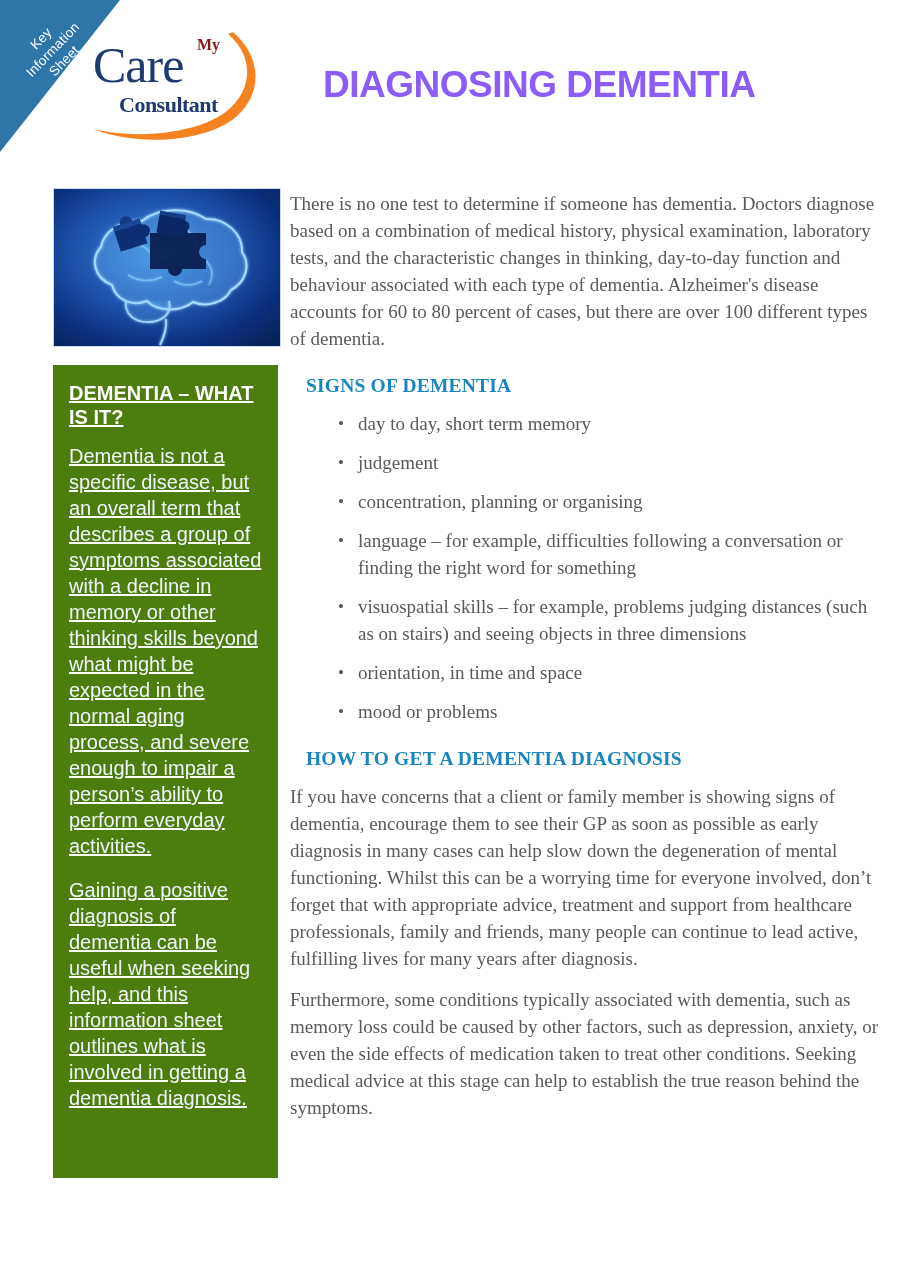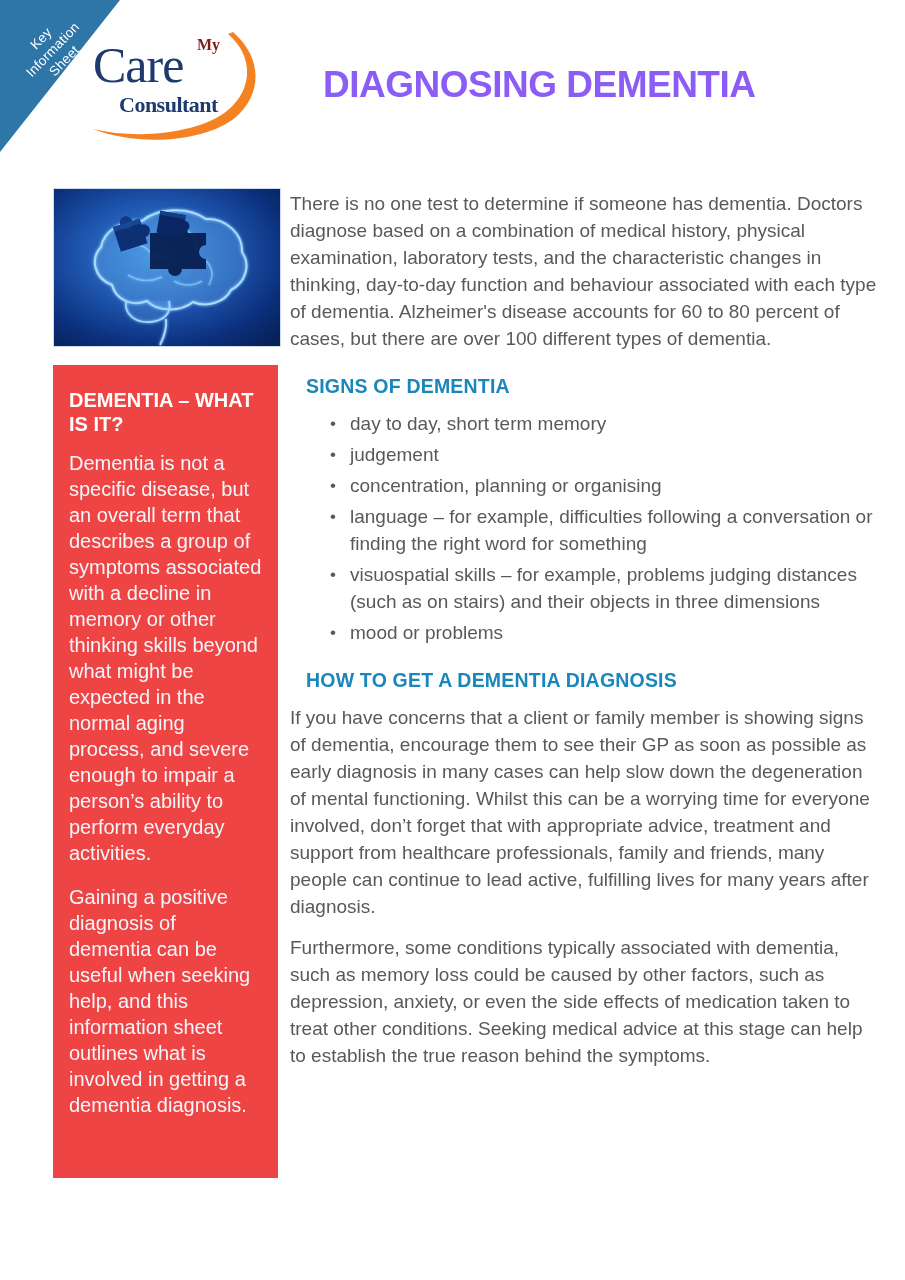--- a/index.html
+++ b/index.html
@@ -42,44 +42,44 @@
     position:absolute;left:323px;top:64px;margin:0;
     font-size:37px;font-weight:700;color:#8b5cf6;letter-spacing:-0.5px;
   }
   
   .brain-figure{
     position:absolute;left:53px;top:188px;width:228px;height:159px;
     border:1px solid #cfdcec;box-sizing:border-box;overflow:hidden;
   }
   .info-box{
     position:absolute;left:53px;top:365px;width:225px;height:813px;
-    background:#ef4444;box-sizing:border-box;
-    padding:23px 16px 0 16px;color:#ffffff;
+    background:#4d7c0f;box-sizing:border-box;
+    padding:16px 16px 0 16px;color:#ffffff;text-decoration:underline;
   }
   .info-box h2{
     margin:0 0 14px 0;font-size:20px;line-height:24px;font-weight:700;color:#ffffff;
   }
   .info-box p{
     margin:0 0 18px 0;font-size:20px;line-height:26px;font-weight:400;color:#f2f6fa;
   }
   
   .main-col{
     position:absolute;left:290px;top:190px;width:592px;
-    color:#58595b;font-size:19px;line-height:27px;
+    color:#58595b;font-size:19px;line-height:27px;font-family:Liberation Serif, serif;
   }
   .main-col p{margin:0 0 14px 0;}
   .section-heading{
     margin:22px 0 12px 16px;font-size:19.5px;line-height:24px;font-weight:700;color:#1a86bb;
     letter-spacing:.2px;
   }
   ul.signs-list{
     list-style:none;margin:2px 0 10px 0;padding:0 0 0 36px;
   }
   ul.signs-list li{
-    position:relative;margin:4px;padding:0 0 0 20px;
+    position:relative;margin:12px;padding:0 0 0 20px;
   }
   ul.signs-list li::before{
     content:"•";position:absolute;left:0;top:0;color:#58595b;font-size:17px;
   }
 </style>
 </head>
 <body>
 
 <div class="page">
 
@@ -164,21 +164,22 @@
 
   <main class="main-col">
     <p>There is no one test to determine if someone has dementia. Doctors diagnose based on a combination of medical history, physical examination, laboratory tests, and the characteristic changes in thinking, day-to-day function and behaviour associated with each type of dementia. Alzheimer's disease accounts for 60 to 80 percent of cases, but there are over 100 different types of dementia.</p>
 
     <h3 class="section-heading">SIGNS OF DEMENTIA</h3>
     <ul class="signs-list">
       <li>day to day, short term memory</li>
       <li>judgement</li>
       <li>concentration, planning or organising</li>
       <li>language – for example, difficulties following a conversation or finding the right word for something</li>
-      <li>visuospatial skills – for example, problems judging distances (such as on stairs) and their objects in three dimensions</li>
+      <li>visuospatial skills – for example, problems judging distances (such as on stairs) and seeing objects in three dimensions</li>
+      <li>orientation, in time and space</li>
       <li>mood or problems</li>
     </ul>
 
     <h3 class="section-heading">HOW TO GET A DEMENTIA DIAGNOSIS</h3>
     <p>If you have concerns that a client or family member is showing signs of dementia, encourage them to see their GP as soon as possible as early diagnosis in many cases can help slow down the degeneration of mental functioning. Whilst this can be a worrying time for everyone involved, don’t forget that with appropriate advice, treatment and support from healthcare professionals, family and friends, many people can continue to lead active, fulfilling lives for many years after diagnosis.</p>
     <p>Furthermore, some conditions typically associated with dementia, such as memory loss could be caused by other factors, such as depression, anxiety, or even the side effects of medication taken to treat other conditions. Seeking medical advice at this stage can help to establish the true reason behind the symptoms.</p>
   </main>
 
 </div>
 

